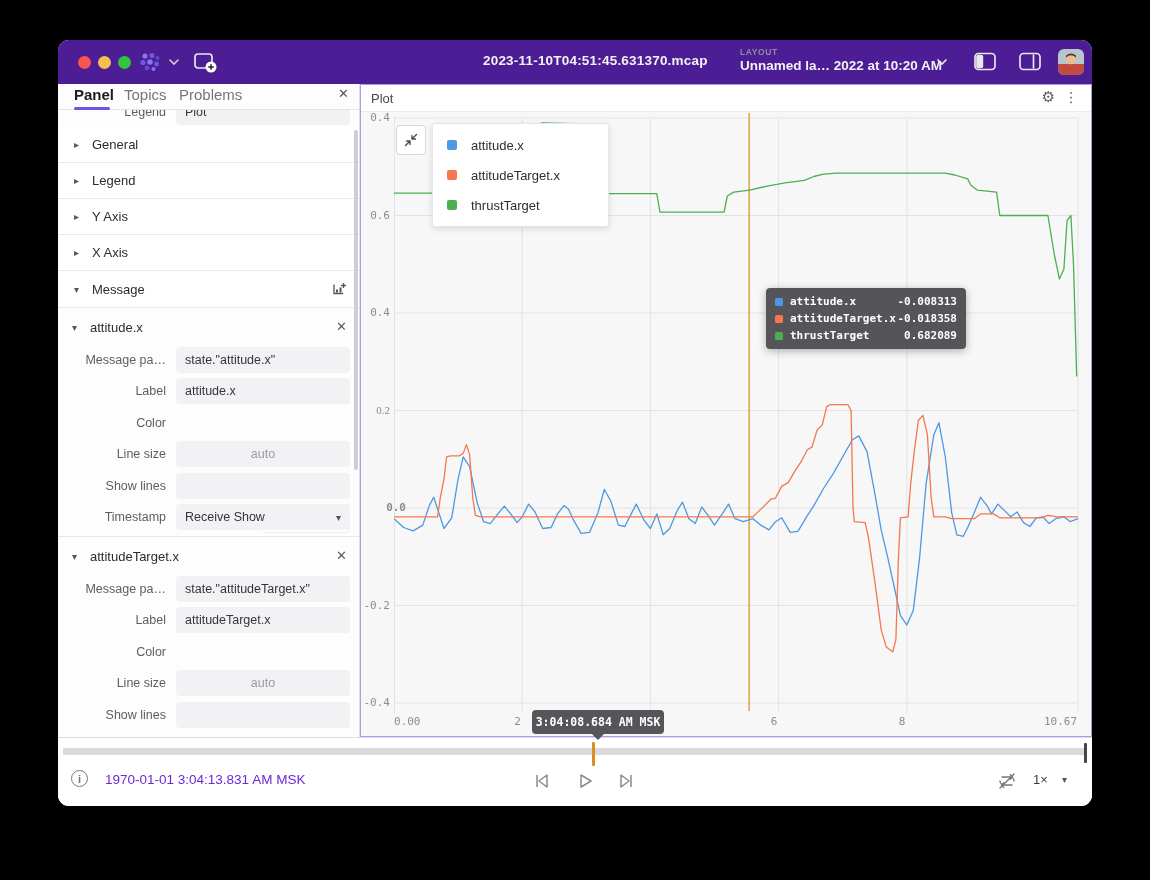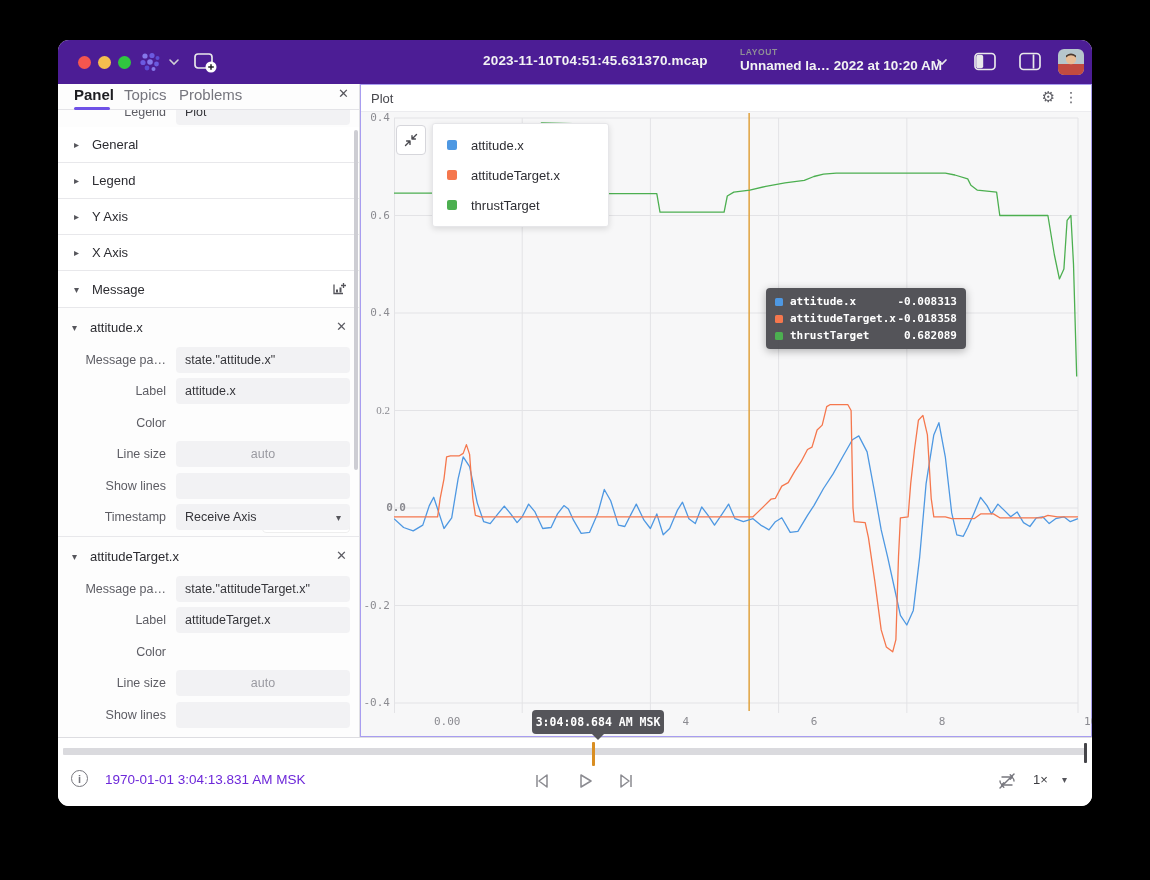--- a/index.html
+++ b/index.html
@@ -58,21 +58,21 @@
   
   .plot-panel { position:absolute; left:302px; top:0; width:732px; height:653px; background:#fff;
                 border:1px solid #a89df0; }
   .plot-header { position:relative; height:27px; background:#fff; border-bottom:1px solid #ececef; }
   .plot-title { position:absolute; left:10px; top:6px; font-size:13px; color:#47474d; }
   .gear { position:absolute; right:36px; top:3px; color:#5f5f66; font-size:15px; }
   .kebab { position:absolute; right:13px; top:4px; color:#5f5f66; font-size:14px; letter-spacing:0; }
   .chart-wrap { position:absolute; left:0; top:27px; right:0; bottom:0; background:#f7f7f8; }
   #plot-svg { position:absolute; left:33px; top:1px; }
   .ytick { position:absolute; width:29px; text-align:right; font-size:11px; color:#8b8b91; }
-  .xtick { position:absolute; top:603px; font-size:11px; color:#8b8b91;margin-left:40px; }
+  .xtick { position:absolute; top:603px; font-size:11px; color:#8b8b91; }
 
   .legend-box { position:absolute; left:71px; top:11px; width:177px; background:#fff; border:1px solid #e6e6e9;
                 border-radius:3px; box-shadow:0 2px 6px rgba(0,0,0,.12); padding:6px 0; }
   .legend-row { display:flex; align-items:center; height:30px; padding:0 14px; }
   .legend-sq { width:10px; height:10px; border-radius:2px; margin-right:14px; flex:none; }
   .legend-lbl { font-size:13px; color:#2e2e33; }
   .collapse-btn { position:absolute; left:35px; top:13px; width:30px; height:30px; background:#fff;
                   border:1px solid #d6d6db; border-radius:4px; display:flex; align-items:center; justify-content:center; }
 
   .tooltip { position:absolute; left:405px; top:176px; width:200px; background:rgba(77,77,82,.96);
@@ -227,21 +227,21 @@
         <div class="frow">
           <div class="flabel">Show lines</div>
           <div class="seg">
             <div>Off</div>
             <div class="on">On</div>
           </div>
         </div>
         <div class="frow">
           <div class="flabel">Timestamp</div>
           <div class="ffield">
-            <span>Receive Axis</span>
+            <span>Receive Show</span>
             <span class="select-caret">▾</span>
           </div>
         </div>
       </div>
 
       <div class="series-block" style="margin-top:3px;">
         <div class="series-head">
           <span class="caret">▾</span>
           <span class="series-title">attitudeTarget.x</span>
           <span class="x">✕</span>

